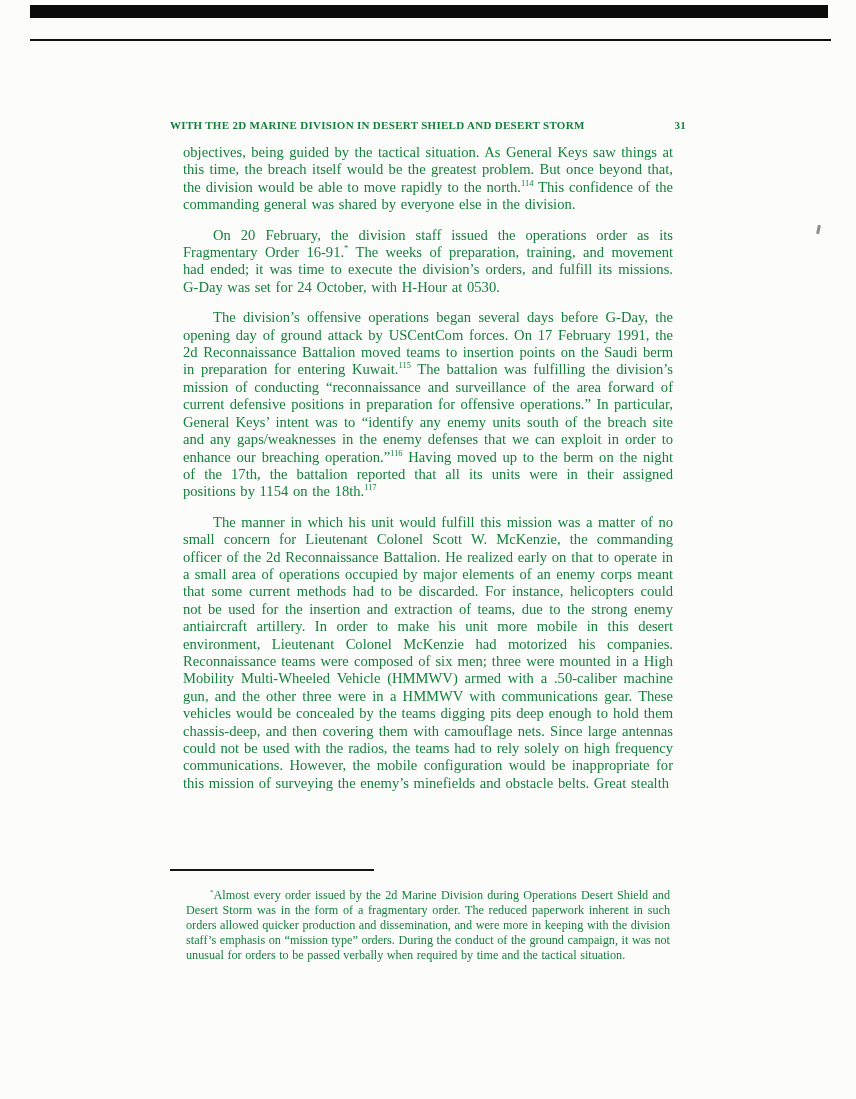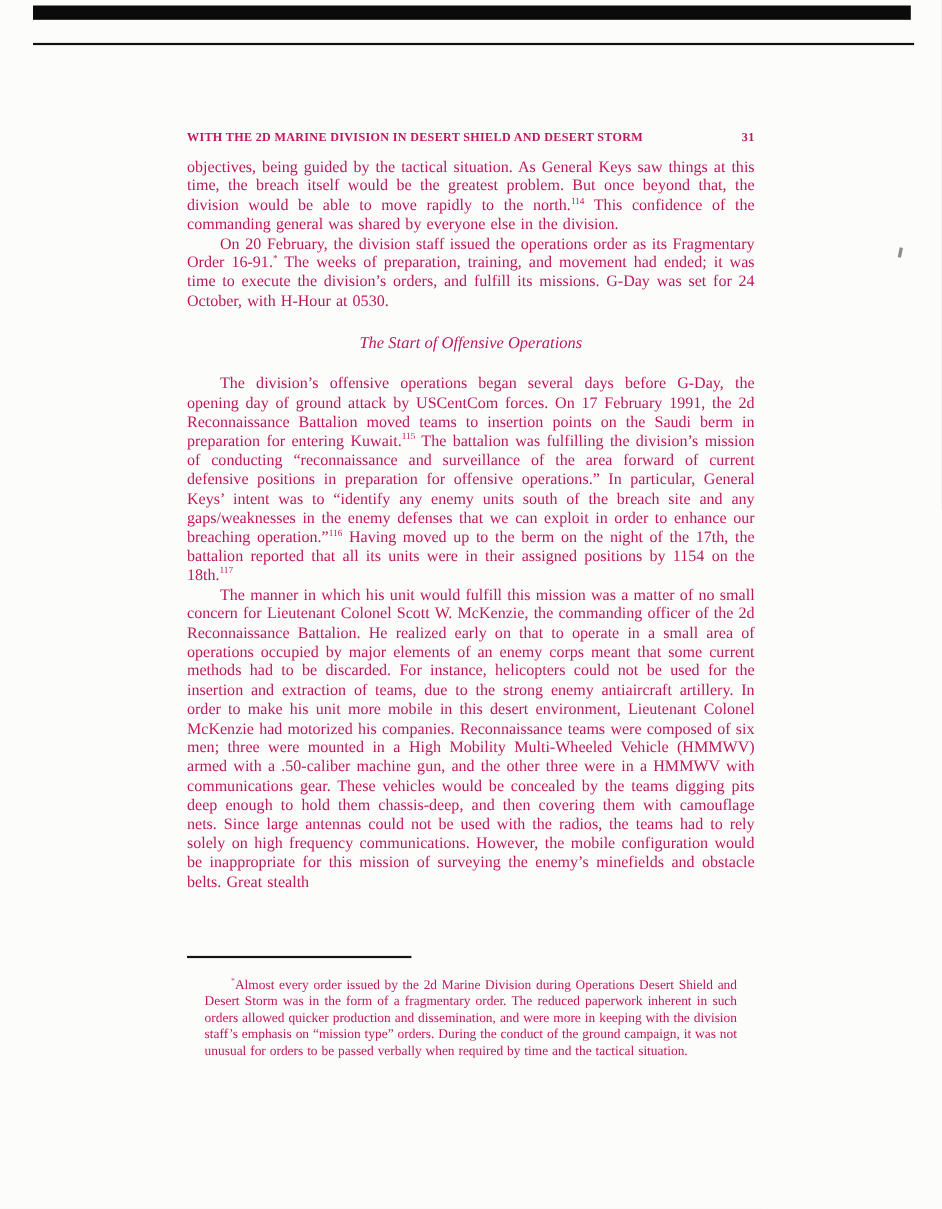--- a/index.html
+++ b/index.html
@@ -7,21 +7,21 @@
     padding: 0;
     background: #e9e9e7;
   }
   .page {
     position: relative;
     width: 856px;
     height: 1099px;
     background: #fcfcfa;
     overflow: hidden;
     font-family: "Liberation Serif", serif;
-    color: #be185d;
+    color: #15803d;
     text-decoration: underline;
   }
   .scan-bar-thick {
     position: absolute;
     left: 30px;
     top: 5px;
     width: 798px;
     height: 13px;
     background: #0b0b0b;
   }
@@ -53,21 +53,21 @@
     justify-content: space-between;
     align-items: baseline;
     font-size: 11px;
     font-weight: 700;
     letter-spacing: 0.3px;
     margin-bottom: 13px;
   }
   .running-title { text-transform: uppercase; }
   .page-number { font-weight: 700; }
   .body-par {
-    margin: 0;
+    margin: 13px;
     font-size: 14.6px;
     line-height: 17.4px;
     text-align: justify;
     text-indent: 30px;
     word-spacing: 1px;
   }
   .body-par.no-indent { text-indent: 0; }
   .section-heading {
     margin: 21px 0 20px 0;
     font-size: 15px;
@@ -115,21 +115,20 @@
 
     <div class="running-header">
       <span class="running-title">WITH THE 2D MARINE DIVISION IN DESERT SHIELD AND DESERT STORM</span>
       <span class="page-number">31</span>
     </div>
 
     <p class="body-par no-indent"><span>objectives, being guided by the tactical situation. As General Keys saw things at this time, the breach itself would be the greatest problem. But once beyond that, the division would be able to move rapidly to the north.</span><sup>114</sup><span> This confidence of the commanding general was shared by everyone else in the division.</span></p>
 
     <p class="body-par"><span>On 20 February, the division staff issued the operations order as its Fragmentary Order 16-91.</span><sup>*</sup><span> The weeks of preparation, training, and movement had ended; it was time to execute the division’s orders, and fulfill its missions. G-Day was set for 24 October, with H-Hour at 0530.</span></p>
 
-    <h2 class="section-heading">The Start of Offensive Operations</h2>
 
     <p class="body-par"><span>The division’s offensive operations began several days before G-Day, the opening day of ground attack by USCentCom forces. On 17 February 1991, the 2d Reconnaissance Battalion moved teams to insertion points on the Saudi berm in preparation for entering Kuwait.</span><sup>115</sup><span> The battalion was fulfilling the division’s mission of conducting “reconnaissance and surveillance of the area forward of current defensive positions in preparation for offensive operations.” In particular, General Keys’ intent was to “identify any enemy units south of the breach site and any gaps/weaknesses in the enemy defenses that we can exploit in order to enhance our breaching operation.”</span><sup>116</sup><span> Having moved up to the berm on the night of the 17th, the battalion reported that all its units were in their assigned positions by 1154 on the 18th.</span><sup>117</sup></p>
 
     <p class="body-par"><span>The manner in which his unit would fulfill this mission was a matter of no small concern for Lieutenant Colonel Scott W. McKenzie, the commanding officer of the 2d Reconnaissance Battalion. He realized early on that to operate in a small area of operations occupied by major elements of an enemy corps meant that some current methods had to be discarded. For instance, helicopters could not be used for the insertion and extraction of teams, due to the strong enemy antiaircraft artillery. In order to make his unit more mobile in this desert environment, Lieutenant Colonel McKenzie had motorized his companies. Reconnaissance teams were composed of six men; three were mounted in a High Mobility Multi-Wheeled Vehicle (HMMWV) armed with a .50-caliber machine gun, and the other three were in a HMMWV with communications gear. These vehicles would be concealed by the teams digging pits deep enough to hold them chassis-deep, and then covering them with camouflage nets. Since large antennas could not be used with the radios, the teams had to rely solely on high frequency communications. However, the mobile configuration would be inappropriate for this mission of surveying the enemy’s minefields and obstacle belts. Great stealth</span></p>
 
   </div>
 
   <div class="footnote-block">
     <div class="footnote-rule"></div>
     <p class="footnote"><sup>*</sup><span>Almost every order issued by the 2d Marine Division during Operations Desert Shield and Desert Storm was in the form of a fragmentary order. The reduced paperwork inherent in such orders allowed quicker production and dissemination, and were more in keeping with the division staff’s emphasis on “mission type” orders. During the conduct of the ground campaign, it was not unusual for orders to be passed verbally when required by time and the tactical situation.</span></p>

